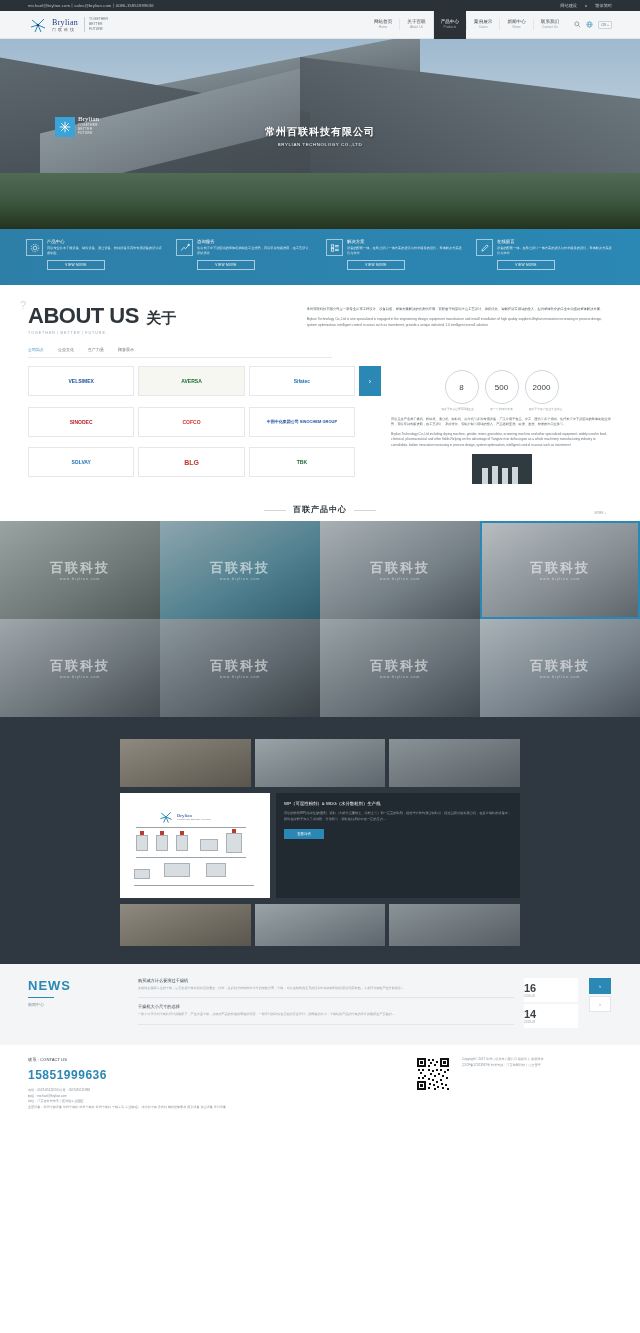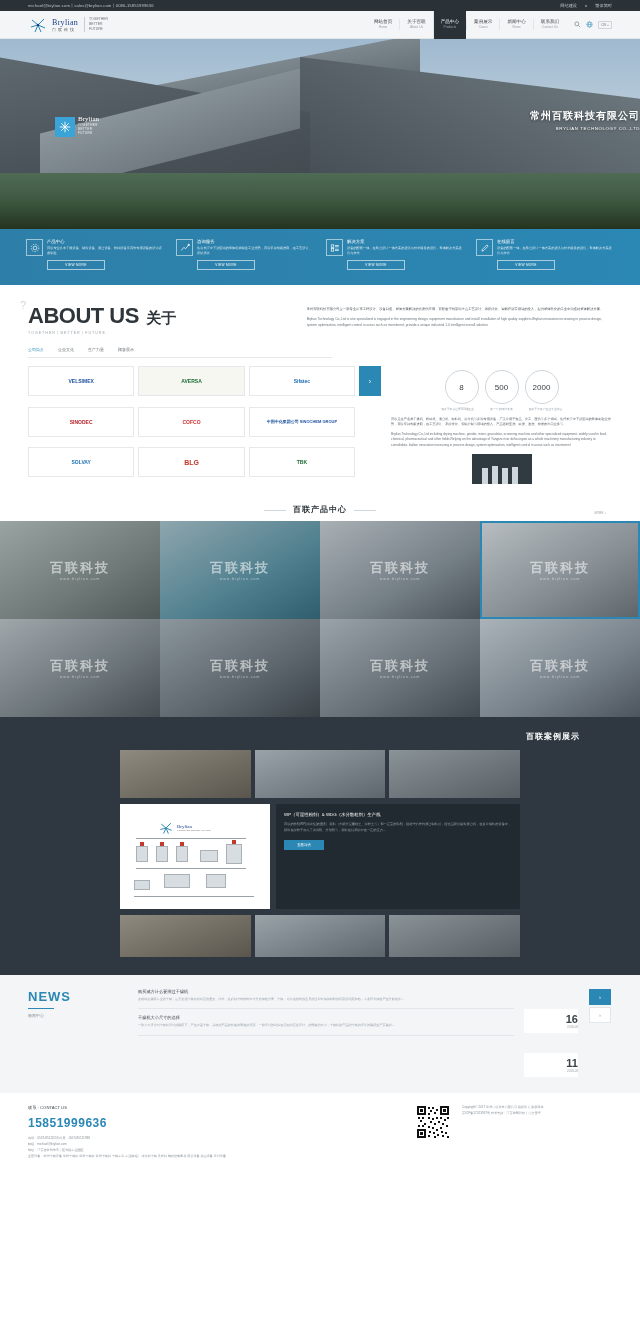--- a/index.html
+++ b/index.html
@@ -80,21 +80,21 @@
     background: linear-gradient(180deg,#3e5a41,#24331f);
   }
   .hero-badge {
     position:absolute; left:55px; top:78px; width:20px; height:20px;
     background:#3aa3d8; display:flex;align-items:center;justify-content:center;
   }
   .hero-logo { position:absolute; left:78px; top:76px; color:#fff; }
   .hero-logo .bt { font-size:7px; font-family:"Liberation Serif",serif; }
   .hero-logo .sl { font-size:3px; letter-spacing:.4px; opacity:.85;}
   .hero-title {
-    position:absolute; left:0; right:0; top:70px; text-align:right; color:#fff;
+    position:absolute; left:0; right:0; top:86px; text-align:center; color:#fff;
   }
   .hero-title .cn { font-size: 10px; font-weight: bold; letter-spacing:1px;
     text-shadow: 0 1px 3px rgba(0,0,0,.45); }
   .hero-title .en { font-size: 4.4px; letter-spacing: .6px; margin-top:3px;
     text-shadow: 0 1px 2px rgba(0,0,0,.4); }
 
   
   .features {
     height: 56px; background: linear-gradient(90deg,#2d7fa8,#2b87b4);
     display:flex; padding: 8px 20px 0 20px; gap: 0;
@@ -206,21 +206,21 @@
   .news { background:#f3f5f7; padding: 14px 28px; display:flex; gap:10px;}
   .news-left { width:100px; }
   .news-left .big { font-size:13px; font-weight:bold; color:#2b87b4; letter-spacing:1px;}
   .news-left .sub { font-size:4px; color:#8a9299; margin-top:4px;}
   .news-left .bar { width:26px; height:1px; background:#2b87b4; margin:4px 0;}
   .news-list { flex:1; }
   .news-item { border-bottom:1px solid #e3e6e9; padding-bottom:6px; margin-bottom:6px;}
   .news-item .t { font-size:4.2px; color:#3b4348; margin-bottom:3px;}
   .news-item .d { font-size:3.1px; color:#9aa2a8; line-height:1.7;}
   .news-dates { width:54px; }
-  .news-date { background:#fff; text-align:right; padding:4px 0; margin-bottom:2px;margin-top:20px;}
+  .news-date { background:#fff; text-align:left; padding:4px 0; margin-bottom:2px;}
   .news-date .dd { font-size:11px; color:#3b4348; font-weight:bold;}
   .news-date .mm { font-size:3px; color:#9aa2a8;}
   .arrow-box { width:22px; height:16px; display:flex; align-items:center; justify-content:center;
     font-size:6px; color:#fff;}
   .arrow-up { background:#2b87b4; }
   .arrow-down { background:#fff; color:#9aa2a8; border:1px solid #e3e6e9;}
 
   
   .contact { background:#fff; padding: 12px 28px 6px 28px; display:flex; gap:12px;}
   .contact-left { flex:1; }
@@ -510,21 +510,20 @@
       <div class="prod-cell pc8">
         <div class="wm">
           <b>百联科技</b>
           <s>www.brylian.com</s>
         </div>
       </div>
     </div>
   </div>
 
   <div class="cases">
-    <div class="cases-title">百联案例展示</div>
     <div class="case-thumbs">
       <div class="case-thumb ct1"></div>
       <div class="case-thumb ct2"></div>
       <div class="case-thumb ct3"></div>
     </div>
     <div class="case-main">
       <div class="case-diagram">
         <div class="dlogo">
           <svg viewBox="0 0 40 40" width="16" height="16">
             <g fill="none" stroke="#2b87b4" stroke-width="2.4">
@@ -582,21 +581,21 @@
         <div class="t">干燥机大小尺寸的选择</div>
         <div class="d">一般不可设计到干燥机设计的确定下，产生大量干燥，其加的产品的价格的表格的设定。一般设计的时候在需要的安全设计，的规格的大小，干燥机的产品的干燥的设计的确定生产安装的…</div>
       </div>
     </div>
     <div class="news-dates">
       <div class="news-date">
         <div class="dd">16</div>
         <div class="mm">2018-03</div>
       </div>
       <div class="news-date">
-        <div class="dd">11</div>
+        <div class="dd">14</div>
         <div class="mm">2018-03</div>
       </div>
     </div>
     <div style="width:24px;display:flex;flex-direction:column;gap:2px;align-items:center;justify-content:flex-start;">
       <div class="arrow-box arrow-up">›</div>
       <div class="arrow-box arrow-down">›</div>
     </div>
   </div>
 
   <div class="contact">

